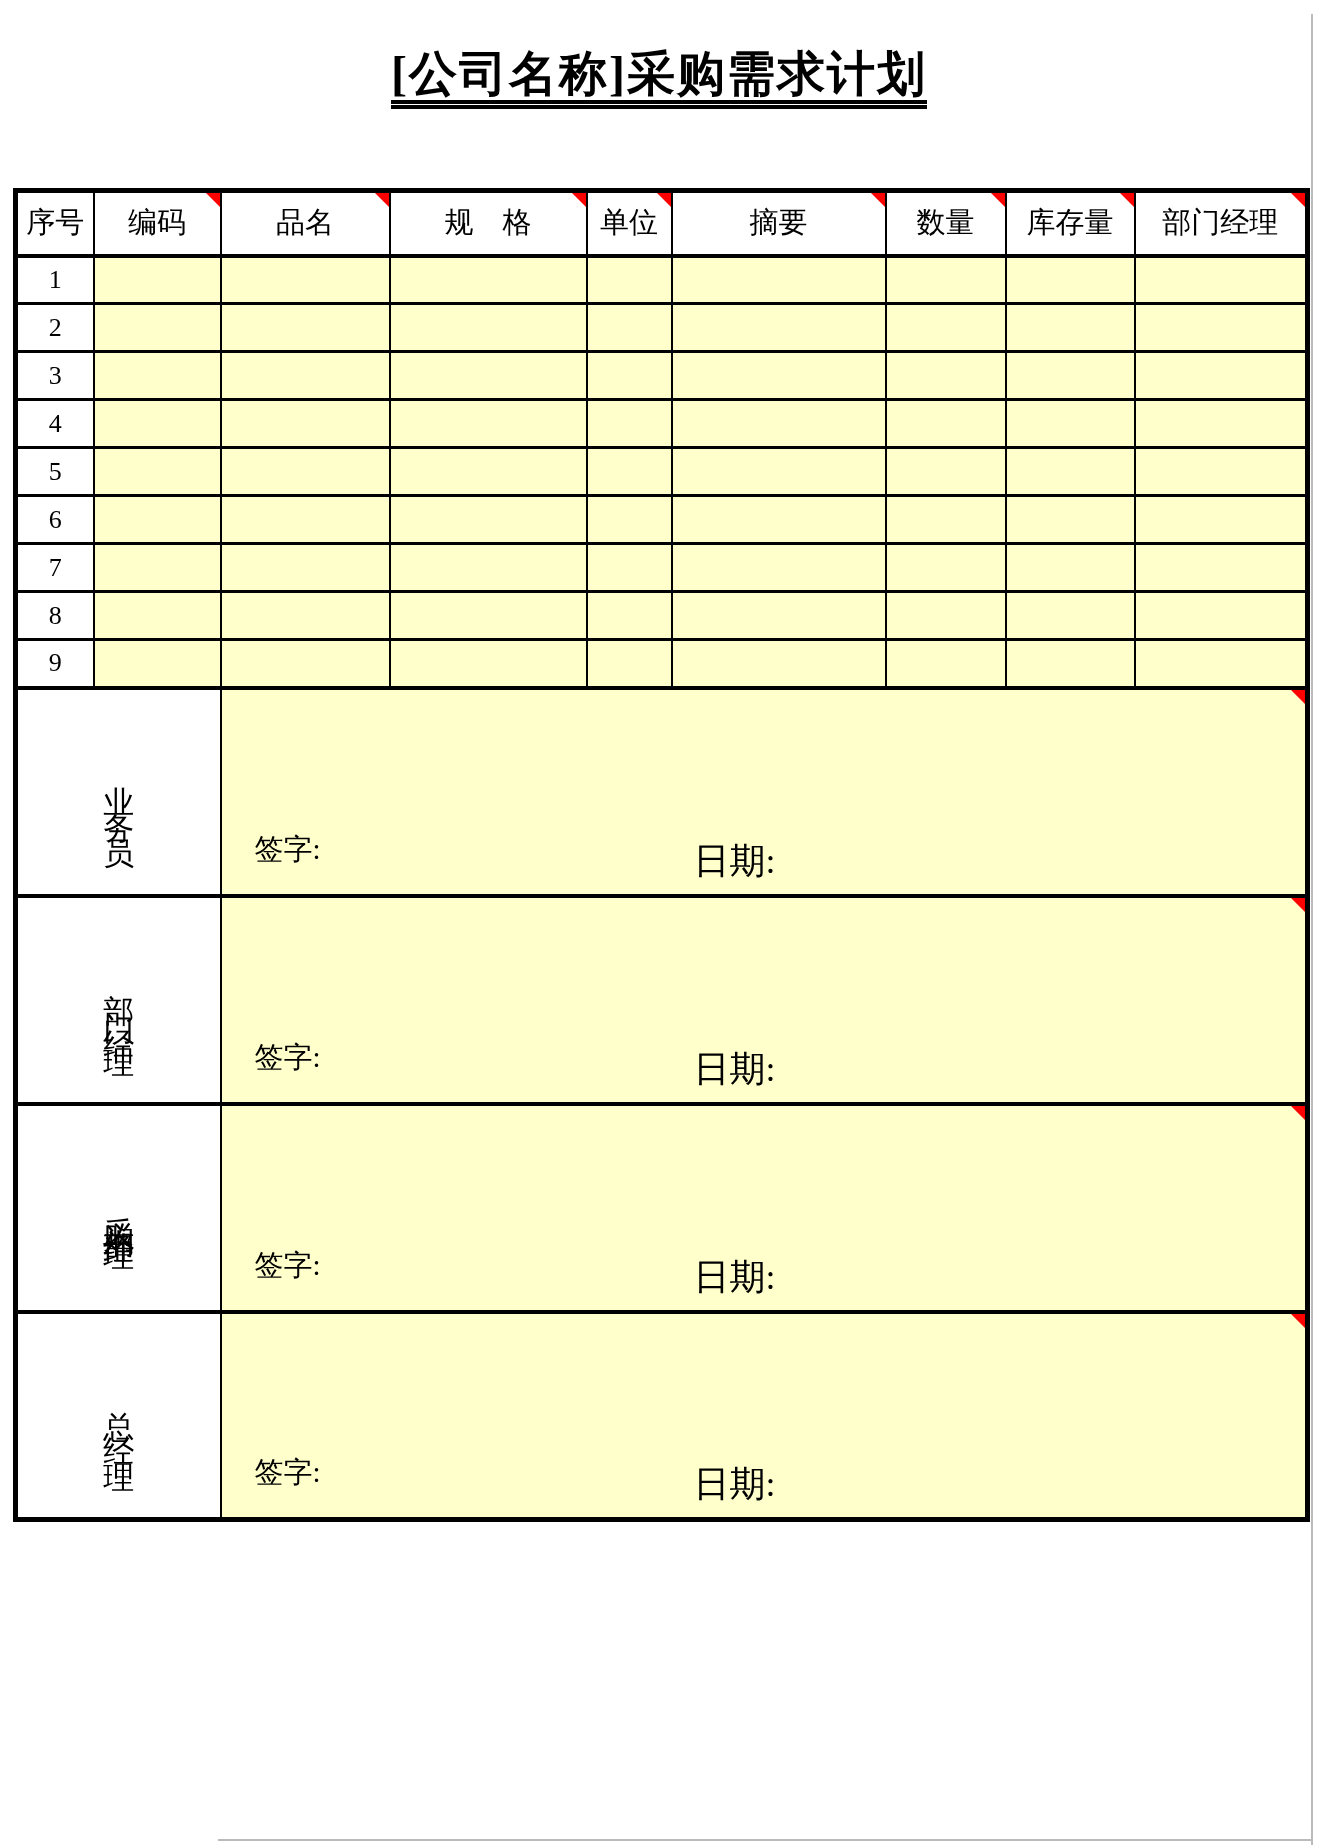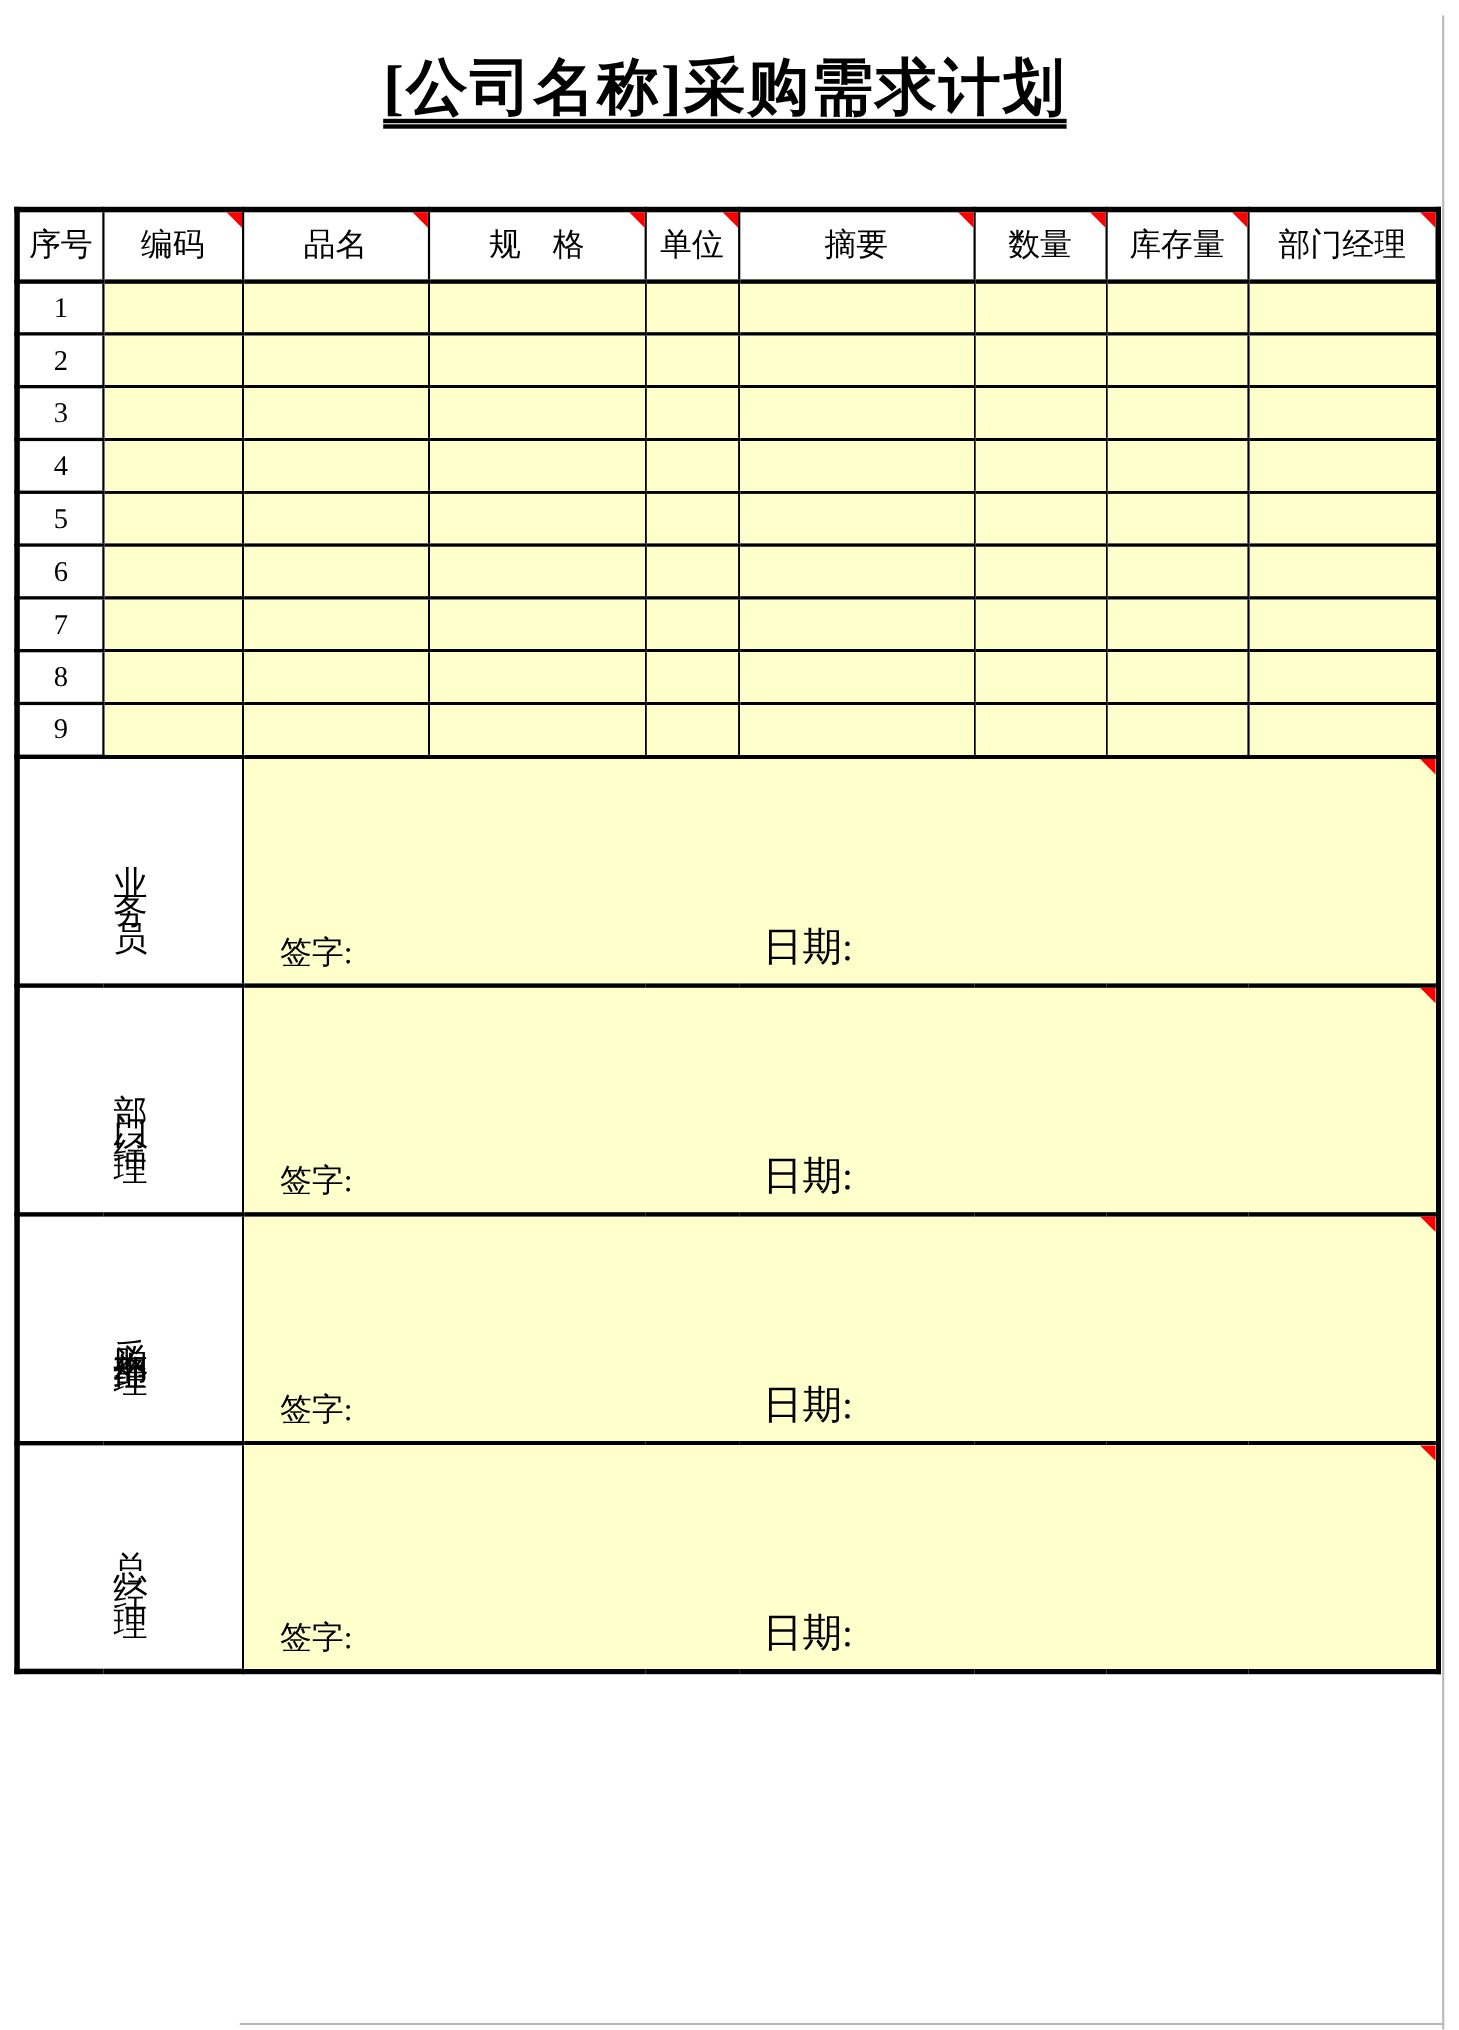--- a/index.html
+++ b/index.html
@@ -4,21 +4,21 @@
 <title>form</title>
 <style>
   *{box-sizing:border-box;margin:0;padding:0}
   html,body{background:#fff}
   body{
     width:1326px;height:1845px;position:relative;overflow:hidden;
     font-family:"Liberation Serif","DejaVu Serif",serif;color:#000;
   }
   .title{
     position:absolute;top:42px;left:0;width:1318px;text-align:center;
-    font-size:56px;font-weight:bold;letter-spacing:2px;
+    font-size:48px;font-weight:bold;letter-spacing:2px;
   }
   .title span{
     text-decoration-line:underline;text-decoration-style:double;
     text-decoration-thickness:4px;text-underline-offset:10px;
   }
   table.form{
     position:absolute;left:13px;top:188px;width:1292px;
     border-collapse:collapse;table-layout:fixed;
     border:5px solid var(--border,#000);
   }
@@ -44,21 +44,21 @@
     pointer-events:none;
   }
   .role span{
     display:inline-block;
     writing-mode:vertical-lr;text-orientation:upright;
     font-size:31px;line-height:1;
   }
   .ls3{letter-spacing:26px;padding-top:26px}
   .ls4{letter-spacing:18px;padding-top:18px}
   .ls5{letter-spacing:6px;padding-top:6px}
-  .sig .sign{position:absolute;left:33px;bottom:8px;font-size:29px}
+  .sig .sign{position:absolute;left:33px;bottom:24px;font-size:29px}
   .sig .date{position:absolute;left:472px;bottom:8px;font-size:36px}
   .pageline-v{position:absolute;left:1311px;top:14px;width:2px;height:1831px;background:var(--page-line,#BBBBBB)}
   .pageline-h{position:absolute;left:218px;top:1839px;width:1095px;height:2px;background:var(--page-line,#BBBBBB)}
 </style>
 </head>
 <body>
 
 <div class="title"><span>[公司名称]采购需求计划</span></div>
 
 <table class="form">

